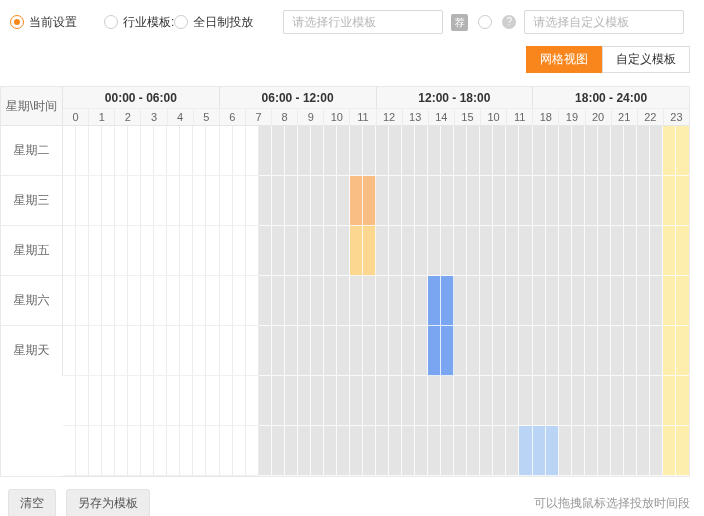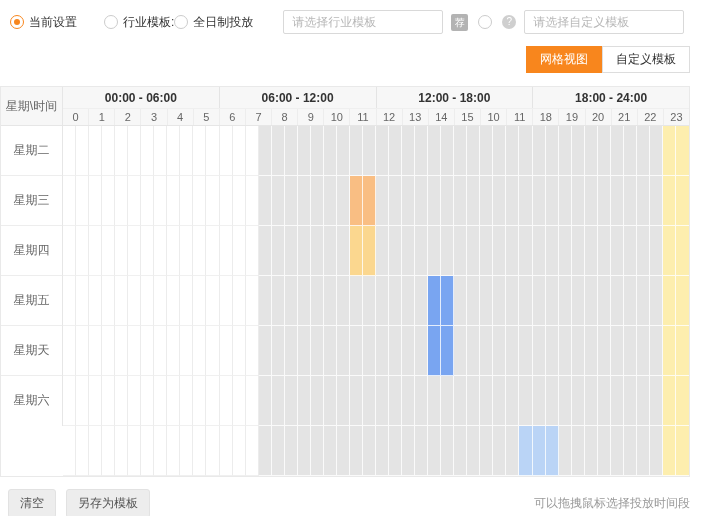--- a/index.html
+++ b/index.html
@@ -82,24 +82,23 @@
     <button class="vbtn">自定义模板</button>
   </div>
 </div>
 
 <div class="grid">
   <div class="left-col">
     <div class="corner">星期\时间</div>
     <div id="day-cells">
         <div class="day-cell">星期二</div>
         <div class="day-cell">星期三</div>
-        <div class="day-cell">星期四</div>
         <div class="day-cell">星期五</div>
+        <div class="day-cell">星期六</div>
         <div class="day-cell">星期天</div>
-        <div class="day-cell">星期六</div>
       </div>
   </div>
   <div class="right-col">
     <div class="range-row" id="range-row">
         <div class="range-cell">00:00 - 06:00</div>
         <div class="range-cell">06:00 - 12:00</div>
         <div class="range-cell">12:00 - 18:00</div>
         <div class="range-cell">18:00 - 24:00</div>
       </div>
     <div class="hour-row" id="hour-row">

